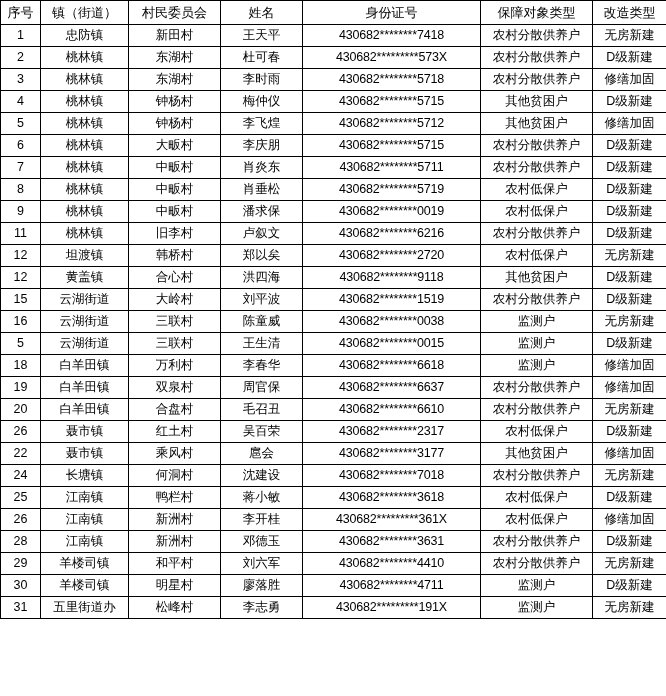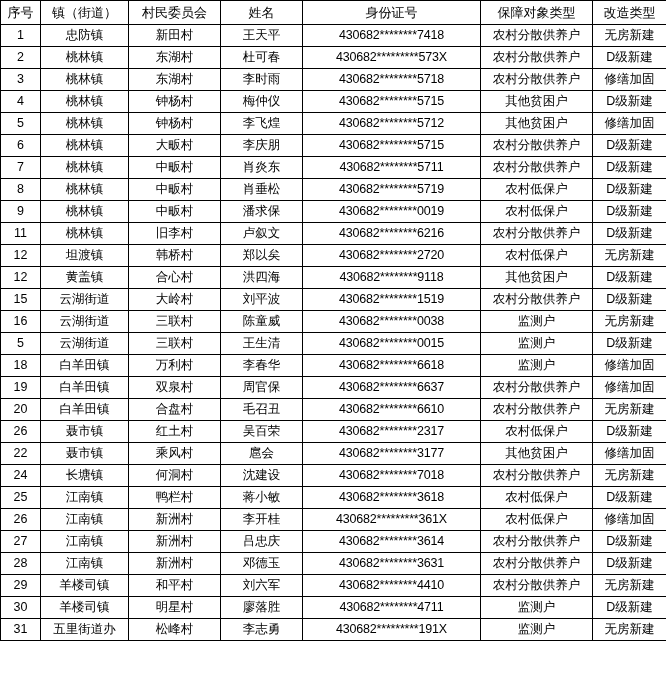--- a/index.html
+++ b/index.html
@@ -285,29 +285,20 @@
         <tr>
           <td class="idx">26</td>
           <td class="town">江南镇</td>
           <td class="village">新洲村</td>
           <td class="name">李开桂</td>
           <td class="id-num">430682*********361X</td>
           <td class="wide-type">农村低保户</td>
           <td class="type">修缮加固</td>
         </tr>
         <tr>
-          <td class="idx">27</td>
-          <td class="town">江南镇</td>
-          <td class="village">新洲村</td>
-          <td class="name">吕忠庆</td>
-          <td class="id-num">430682********3614</td>
-          <td class="wide-type">农村分散供养户</td>
-          <td class="type">D级新建</td>
-        </tr>
-        <tr>
           <td class="idx">28</td>
           <td class="town">江南镇</td>
           <td class="village">新洲村</td>
           <td class="name">邓德玉</td>
           <td class="id-num">430682********3631</td>
           <td class="wide-type">农村分散供养户</td>
           <td class="type">D级新建</td>
         </tr>
         <tr>
           <td class="idx">29</td>

